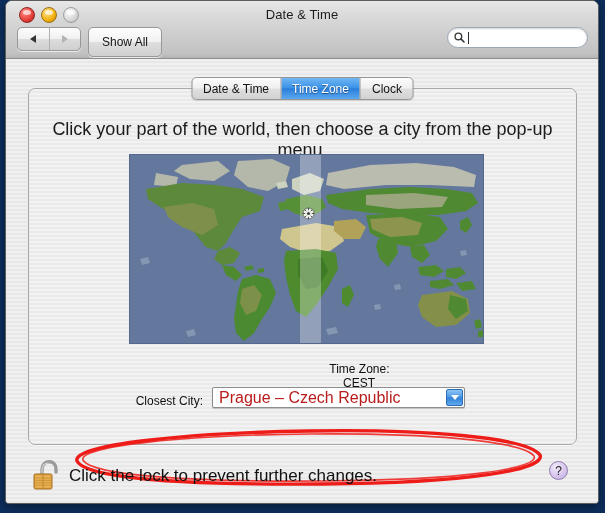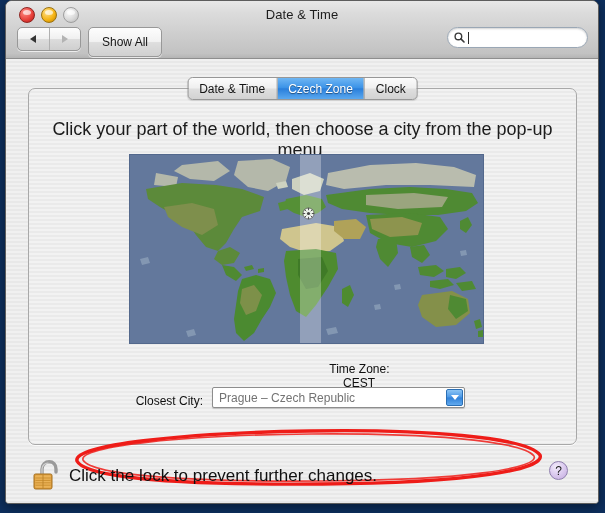--- a/index.html
+++ b/index.html
@@ -255,22 +255,22 @@
     border: 1px solid #8d8d8d;
     border-radius: 2px;
     display: flex;
     align-items: center;
     justify-content: space-between;
     box-shadow: 0 1px 1px rgba(0,0,0,0.18);
     box-sizing: border-box;
   }
   #city-popup-value {
     padding-left: 6px;
-    font-size: 12px;
-    color: #737373;
+    font-size: 16px;
+    color: #b91c1c;
     white-space: nowrap;
   }
   #city-popup-arrow {
     width: 17px; height: 17px;
     margin-right: 1px;
     border-radius: 2px;
     background: linear-gradient(to bottom, #8bc4f4 0%, #4a97e6 48%, #2f80d8 52%, #62aaee 100%);
     border: 1px solid #2a6fb5;
     display: flex;
     align-items: center;
@@ -361,21 +361,21 @@
 
   <div id="body">
 
     <div id="tabbox">
 
       <div id="tabstrip">
         <div class="tab">
           <span>Date &amp; Time</span>
         </div>
         <div class="tab active">
-          <span>Czech Zone</span>
+          <span>Time Zone</span>
         </div>
         <div class="tab">
           <span>Clock</span>
         </div>
       </div>
 
       <div id="instructions">Click your part of the world, then choose a city from the pop-up menu.</div>
 
       <div id="map">
         <svg width="355" height="190" viewBox="0 0 355 190">

